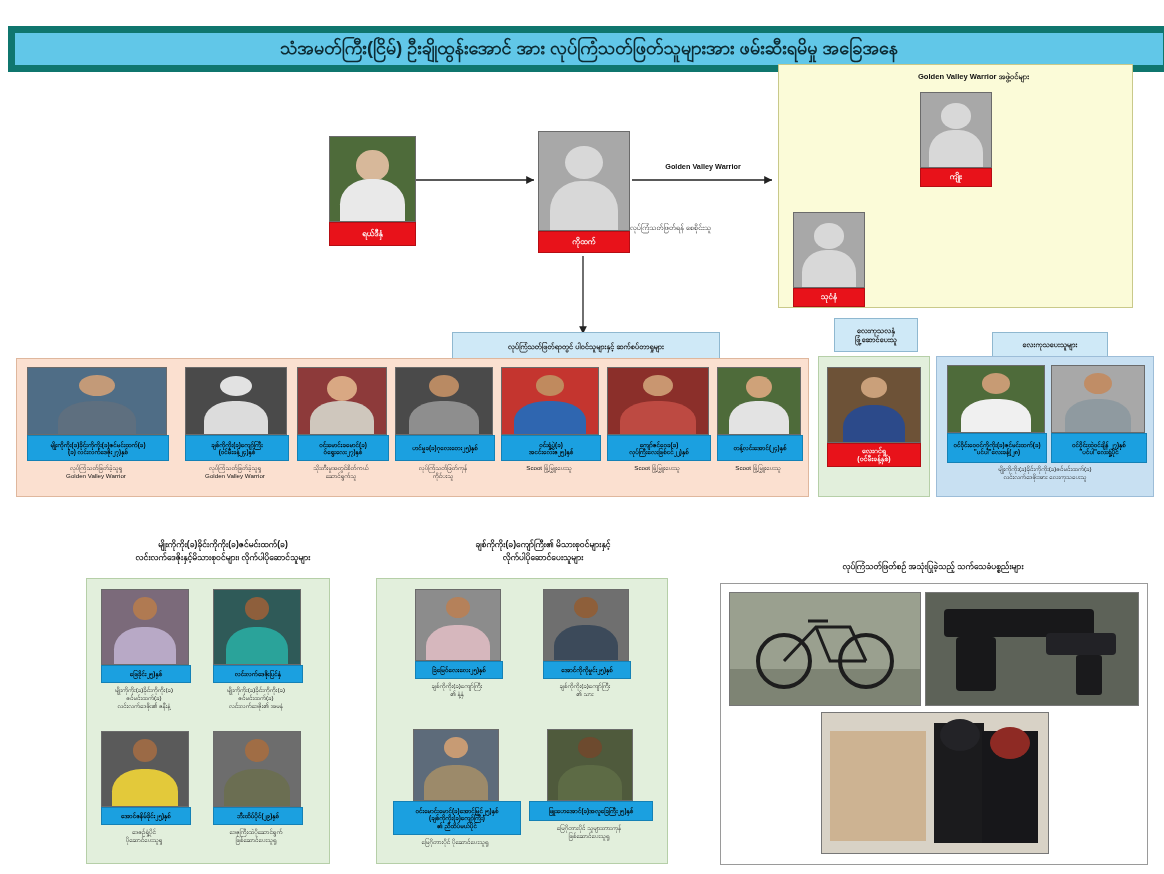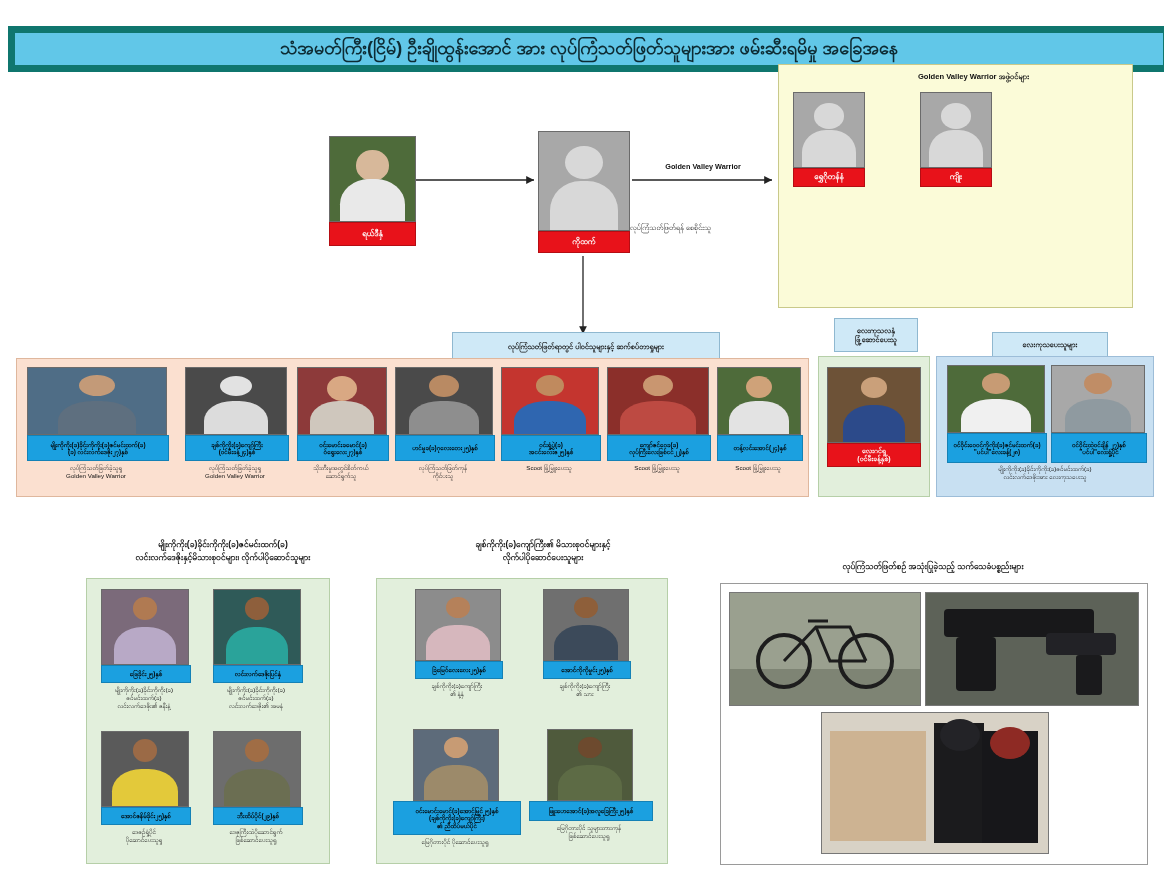--- a/index.html
+++ b/index.html
@@ -104,35 +104,35 @@
     <div class="body"></div>
   </div>
   <div class="redlabel" style="width:90px;height:20px;">ကိုထက်</div>
 </div>
 <div class="abs" style="left:643px;top:162px;width:120px;font-size:7.3px;font-weight:bold;color:#111;text-align:center;">Golden Valley Warrior</div>
 <div class="abs" style="left:630px;top:223px;width:130px;font-size:7.3px;color:#111;">လုပ်ကြံသတ်ဖြတ်ရန် စေစိုင်းသူ</div>
 
 <div class="abs panel-yellow" style="left:778px;top:64px;width:353px;height:242px;">
   <div class="boxttl" style="margin-top:7px;">Golden Valley Warrior အဖွဲ့ဝင်များ</div>
 
-  <div class="abs" style="left:14px;top:27px;width:70px;">
-    <div class="photo p-gray" style="width:70px;height:74px;">
-      <div class="head"></div>
-        <div class="body"></div>
-    </div>
-    <div class="redlabel" style="width:70px;height:17px;">ရွှေဂိုတန်နံ</div>
-  </div>
   <div class="abs" style="left:141px;top:27px;width:70px;">
     <div class="photo p-gray" style="width:70px;height:74px;">
       <div class="head"></div>
         <div class="body"></div>
     </div>
     <div class="redlabel" style="width:70px;height:17px;">ကျိုး</div>
   </div>
 
+  <div class="abs" style="left:14px;top:147px;width:70px;">
+    <div class="photo p-gray" style="width:70px;height:74px;">
+      <div class="head"></div>
+        <div class="body"></div>
+    </div>
+    <div class="redlabel" style="width:70px;height:17px;">သုငံနံ</div>
+  </div>
 </div>
 
 <div class="abs tag tag-cyan" style="left:452px;top:332px;width:262px;height:24px;">လုပ်ကြံသတ်ဖြတ်ရာတွင် ပါဝင်သူများနှင့် ဆက်စပ်တာရှုများ</div>
 
 <div class="abs panel-peach" style="left:16px;top:358px;width:791px;height:137px;">
 
   <div class="abs" style="left:10px;top:8px;width:138px;">
     <div class="photo p-blue" style="width:138px;height:66px;margin:0 auto;">
       <div class="head" style="background:#c39a78;left:37%;top:10%;width:26%;height:32%;"></div>
       <div class="body" style="background:#5e6f7f;left:22%;width:56%;"></div>

